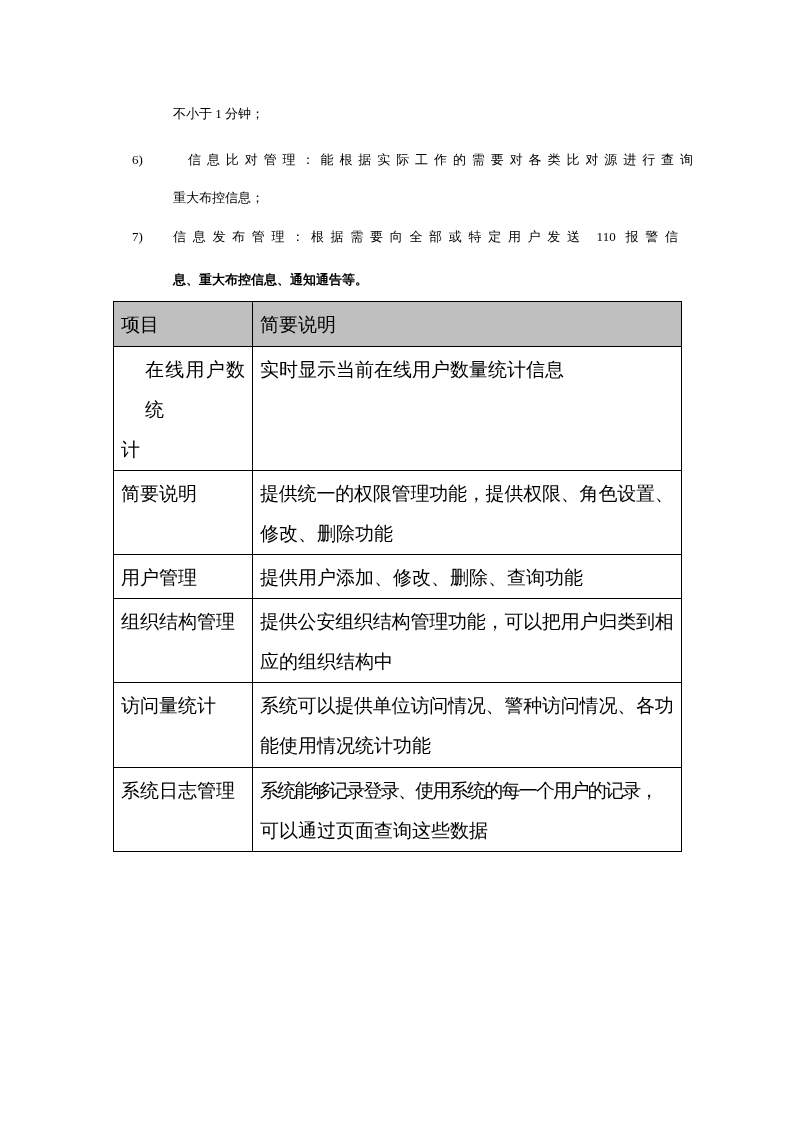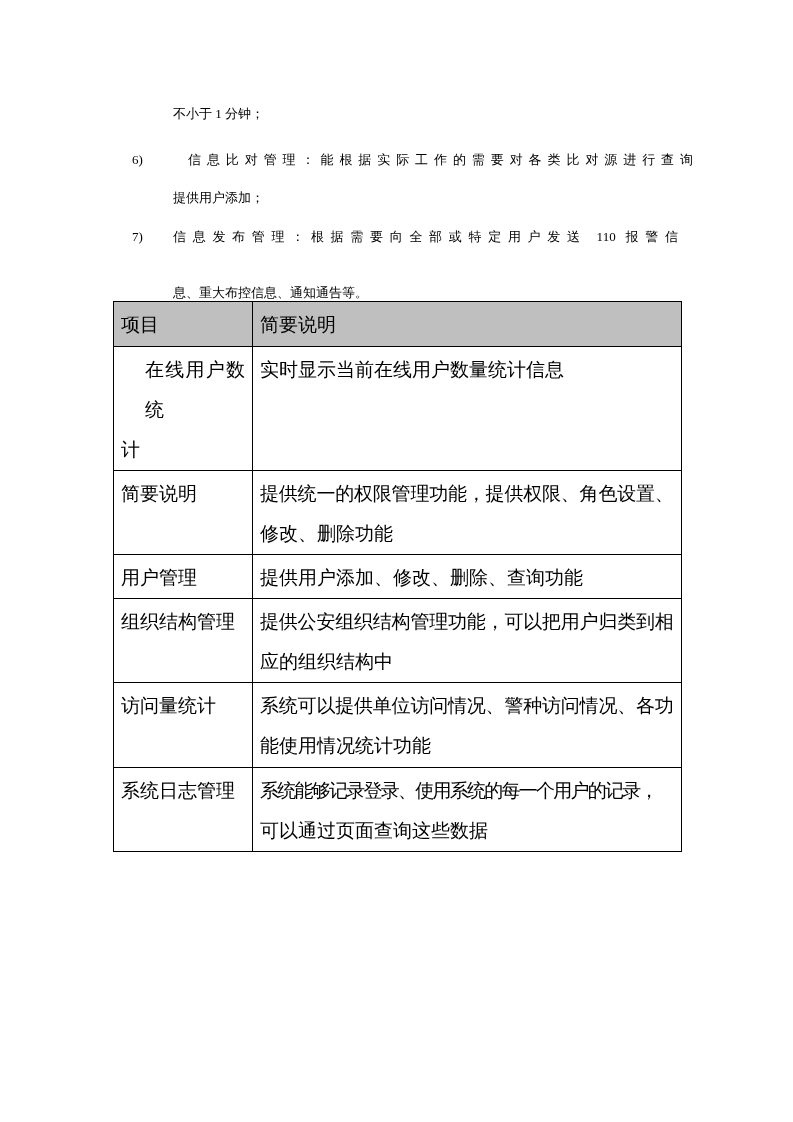--- a/index.html
+++ b/index.html
@@ -62,25 +62,25 @@
   .fit1 { letter-spacing:-0.2px; }   
   .fit2 { letter-spacing:-1.75px; }  
 </style>
 </head>
 <body style="background: rgb(255, 255, 255); color: rgb(0, 0, 0);">
 
 <div class="pline" style="left:173px; top:103px;">不小于 1 分钟；</div>
 
 <div class="pline" style="left:132px; top:149px;">6)</div>
 <div class="pline jline" style="left:188px; top:149px;">信息比对管理：能根据实际工作的需要对各类比对源进行查询</div>
-<div class="pline" style="left:173px; top:187px;">提供用户添加；</div>
+<div class="pline" style="left:173px; top:187px;">重大布控信息；</div>
 
 <div class="pline" style="left:132px; top:226px;">7)</div>
 <div class="pline jline" style="left:173px; top:226px;">信息发布管理：根据需要向全部或特定用户发送 110 报警信</div>
-<div class="pline" style="left:173px; top:282px;">息、重大布控信息、通知通告等。</div>
+<div class="pline" style="left:173px; top:269px;font-weight:bold;">息、重大布控信息、通知通告等。</div>
 
 <table class="doc-table">
   <colgroup>
       <col class="col-item">
       <col class="col-desc">
     </colgroup>
   <tbody>
       <tr class="h-hdr">
     <th>项目</th>
     <th>简要说明</th>

